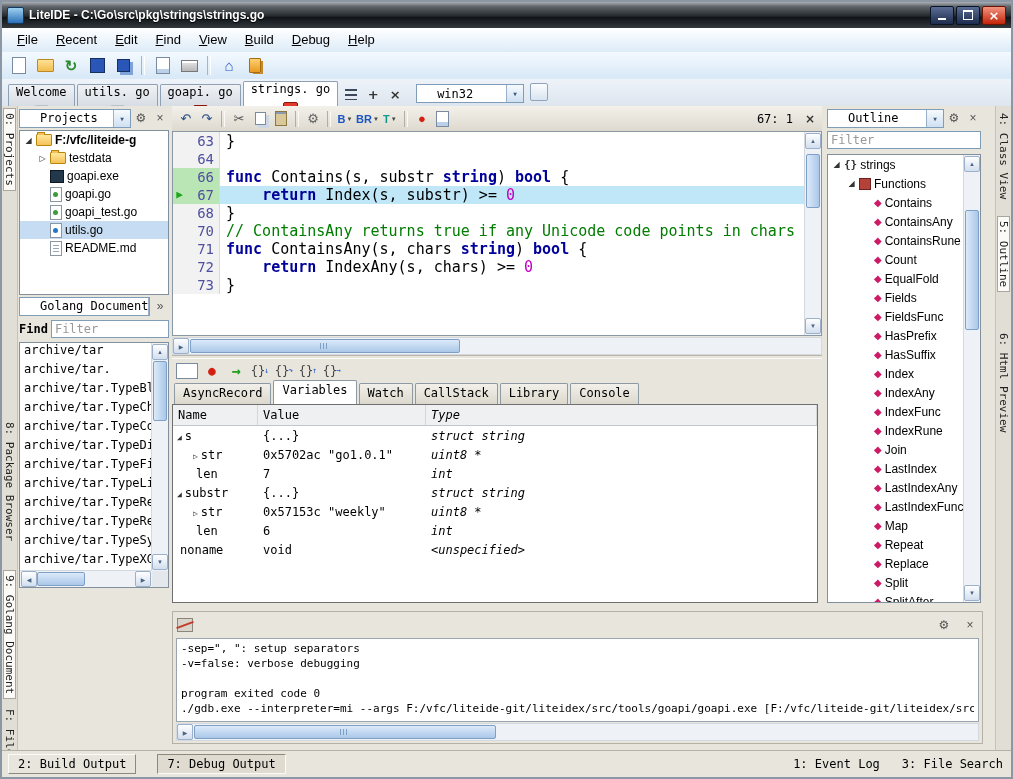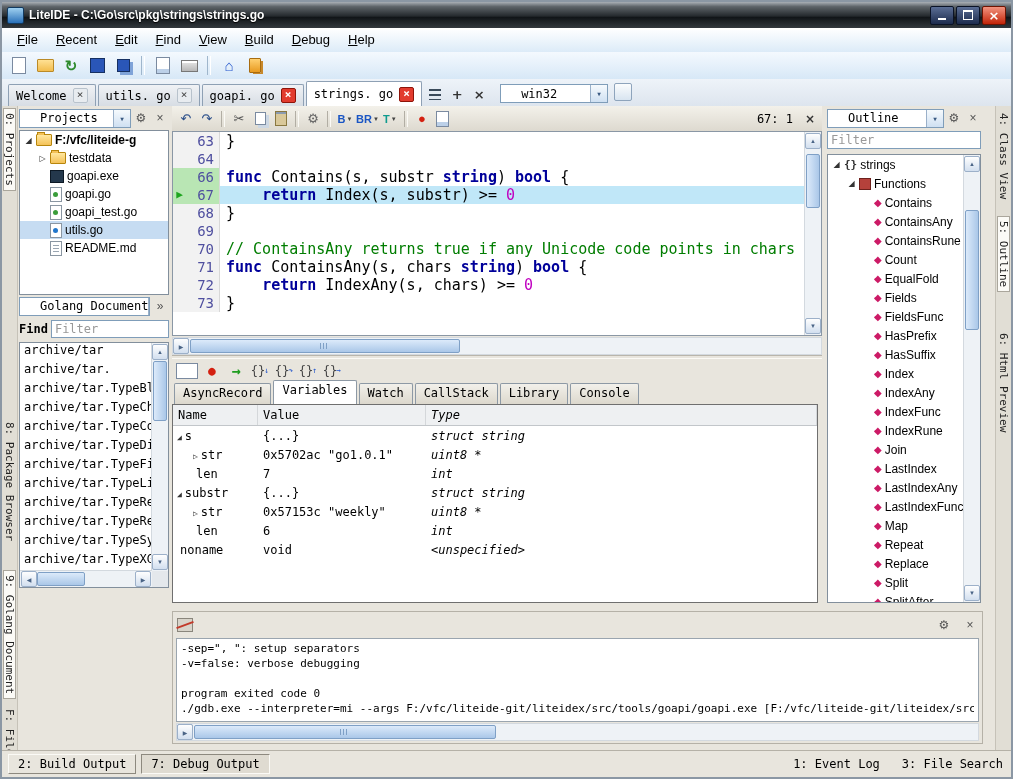--- a/index.html
+++ b/index.html
@@ -38,21 +38,21 @@
   .sh-print-icon::before{content:'';width:15px;height:10px;background:linear-gradient(#e8e8e8,#b8b8b8);border:1px solid #777;display:block;box-shadow:inset 0 2px 0 #fff;}
   .sh-home-icon{color:#2255cc;font-weight:bold;font-size:15px;}
   .sh-liteide-about-icon::before{content:'';width:10px;height:13px;background:linear-gradient(#ffd070,#e89a20);border:1px solid #a86c10;border-radius:1px;display:block;box-shadow:3px 2px 0 -1px #c8882a;}
 
   
   .tabbar{position:absolute;top:77px;left:0;right:0;height:27px;display:flex;align-items:flex-end;padding-left:6px;
     background:linear-gradient(#eef3f9,#dde5ee);border-bottom:1px solid #93a5b8;}
   .tabs{display:flex;align-items:flex-end;}
   .etab{height:21px;display:flex;align-items:center;gap:6px;padding:0 7px;margin-right:2px;
     border:1px solid #8ea0b4;border-bottom:none;border-radius:2px 2px 0 0;
-    background:linear-gradient(#f0f2f5,#d7dde4);font:12px "DejaVu Sans Mono",monospace;white-space:nowrap;}
+    background:linear-gradient(#f0f2f5,#d7dde4);font:12px "DejaVu Sans Mono",monospace;white-space:nowrap;flex-direction:column;}
   .etab.active{background:#fff;height:24px;}
   .etab-close{width:13px;height:13px;line-height:12px;text-align:center;font-size:11px;color:#444;border:1px solid #b8c2cc;background:#e8ecf0;border-radius:2px;}
   .etab-close.red{background:#e23b2e;border-color:#8e1409;color:#fff;font-weight:bold;}
   .xbtn{width:20px;height:20px;margin:0 1px 2px 1px;display:flex;align-items:center;justify-content:center;font:bold 13px "DejaVu Sans",sans-serif;color:#333;}
   .list-bars{width:12px;height:11px;background:repeating-linear-gradient(#3a4a5a 0 2px,transparent 2px 5px);}
   .combo{height:19px;background:#fff;border:1px solid #7f9db9;display:flex;align-items:center;font:12px "DejaVu Sans Mono",monospace;padding-left:20px;overflow:hidden;white-space:nowrap;box-sizing:border-box;}
   .combo .combo-arrow{margin-left:auto;width:16px;align-self:stretch;flex:none;display:flex;align-items:center;justify-content:center;font-size:6px;color:#3a5a82;background:linear-gradient(#f6fafd,#cfe0f2);border-left:1px solid #9ab0c9;}
   .win32{width:108px;margin:0 4px 3px 10px;}
   .small-sq{width:16px;height:16px;margin-bottom:4px;background:linear-gradient(#fbfcfd,#d8e4f0);border:1px solid #8ea4bc;border-radius:2px;}
 
@@ -177,21 +177,21 @@
   .clear-icon{width:14px;height:12px;background:#d8d4ca;border:1px solid #8a867c;position:relative;}
   .clear-icon::after{content:'';position:absolute;left:-2px;right:-2px;top:5px;height:2px;background:#c23a2a;transform:rotate(-20deg);}
   .do-spacer{flex:1;}
   .do-body{position:absolute;top:26px;left:3px;right:3px;bottom:21px;background:#fff;border:1px solid #9aa5af;padding:2px 4px;
     font:11px/15px "DejaVu Sans Mono",monospace;overflow:hidden;}
   .dbg-line{white-space:pre;overflow:hidden;}
   .do-hscroll{position:absolute;bottom:2px;left:3px;right:3px;height:16px;background:#eef2f6;border:1px solid #d3d9df;}
 
   
   .statusbar{position:absolute;left:0;right:0;bottom:0;height:26px;background:#e8e5dd;border-top:1px solid #b5b1a7;display:flex;align-items:center;padding:0 6px;}
-  .sb-left,.sb-right{display:flex;gap:5px;align-items:center;}
+  .sb-left,.sb-right{display:flex;gap:21px;align-items:center;}
   .sb-right{margin-left:auto;gap:18px;}
   .sbtn{font:12px "DejaVu Sans Mono",monospace;padding:2px 9px;border:1px solid;border-color:#fbfaf6 #8d897f #8d897f #fbfaf6;background:#e8e5dd;white-space:nowrap;}
   .sbtn.pressed{border-color:#8d897f #fbfaf6 #fbfaf6 #8d897f;background:#dfdbd1;}
   .sbtn.flat{border:none;background:none;padding:2px 2px;}
 </style>
 </head>
 <body>
 
 <div class="window">
 
@@ -430,27 +430,20 @@
             <div class="code-row">
               <div class="gutter-cell">
                 <span class="marker"></span>
                 <span class="lineno">68</span>
               </div>
               <div class="code-text"><span class="c-pl">}</span></div>
             </div>
             <div class="code-row">
               <div class="gutter-cell">
                 <span class="marker"></span>
-                <span class="lineno">69</span>
-              </div>
-              <div class="code-text"></div>
-            </div>
-            <div class="code-row">
-              <div class="gutter-cell">
-                <span class="marker"></span>
                 <span class="lineno">70</span>
               </div>
               <div class="code-text"><span class="c-com">// ContainsAny returns true if any Unicode code points in chars are within s.</span></div>
             </div>
             <div class="code-row">
               <div class="gutter-cell">
                 <span class="marker"></span>
                 <span class="lineno">71</span>
               </div>
               <div class="code-text"><span class="c-kw">func</span><span class="c-pl"> ContainsAny(s, chars </span><span class="c-kw">string</span><span class="c-pl">) </span><span class="c-kw">bool</span><span class="c-pl"> {</span></div>

